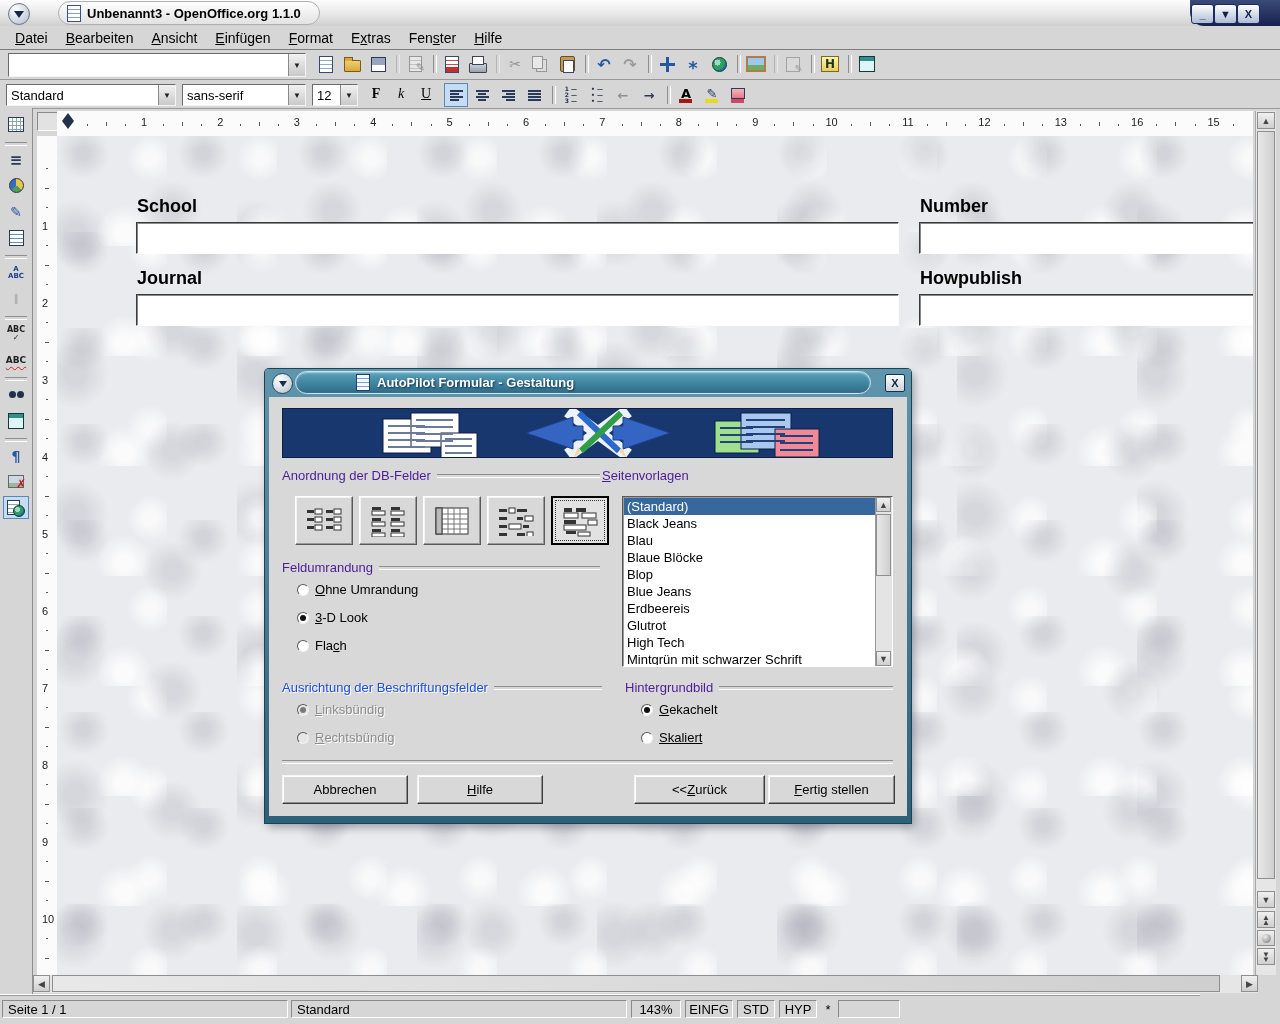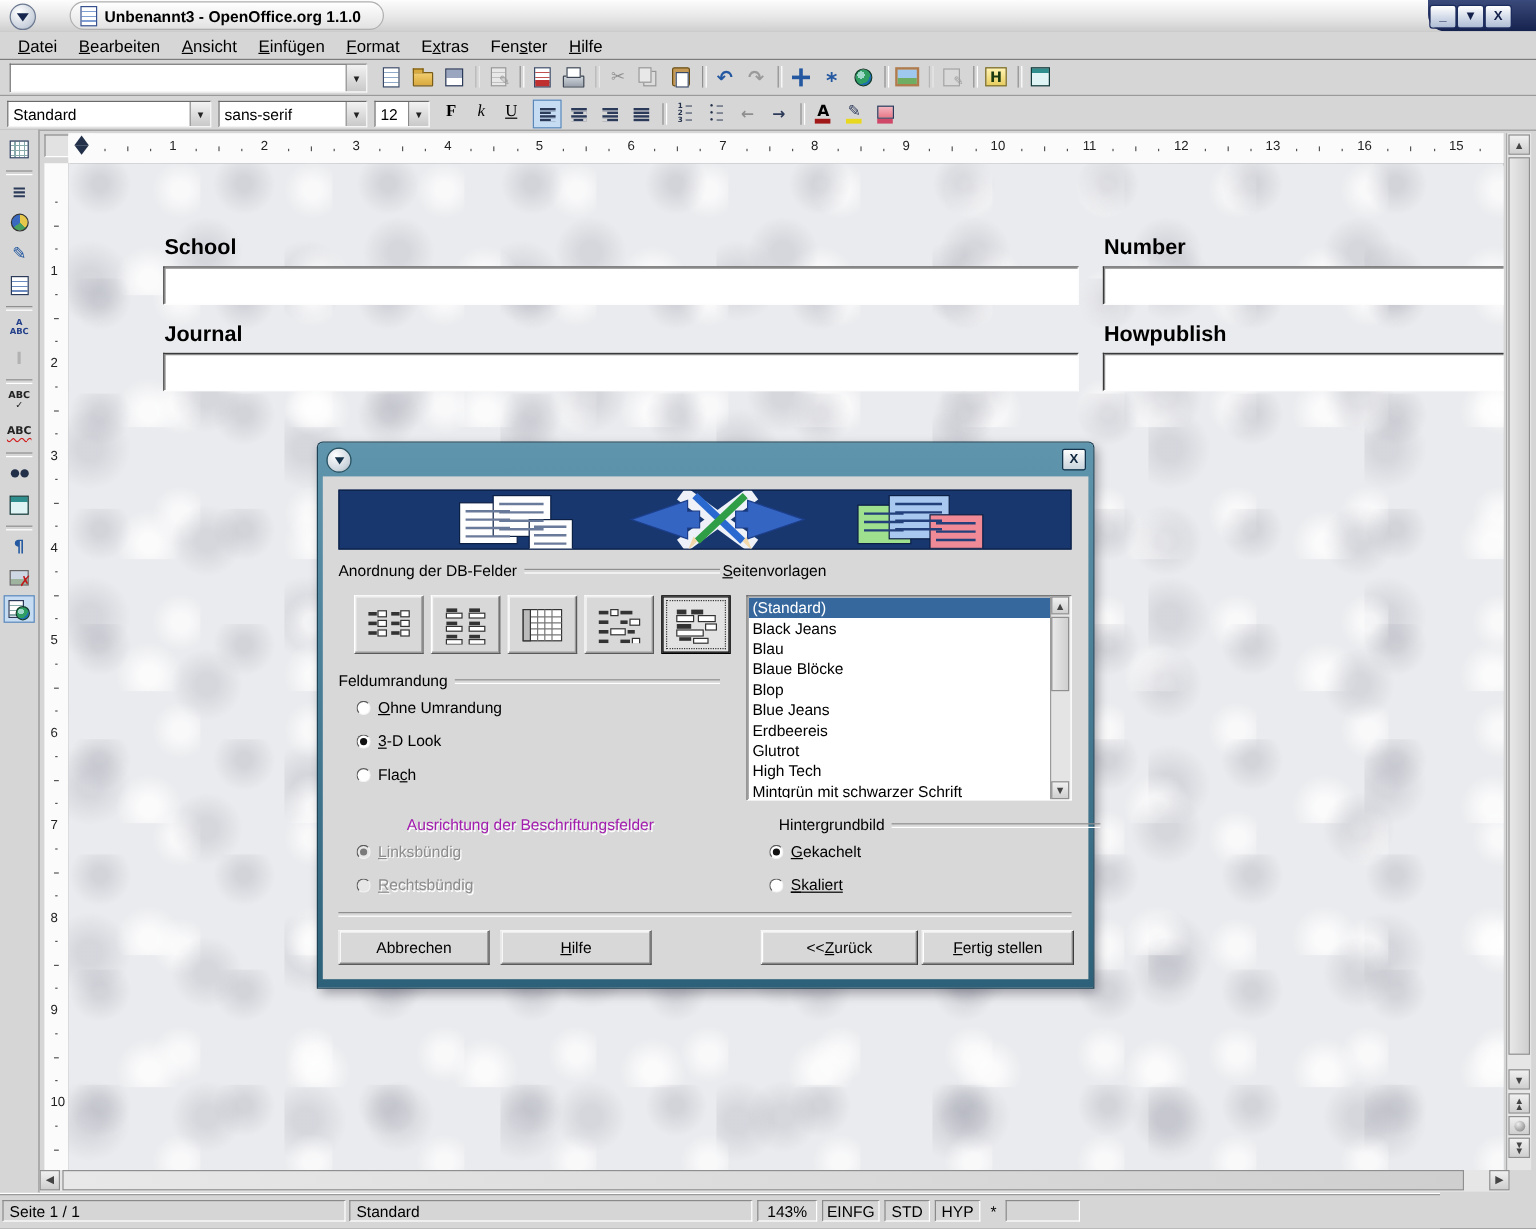--- a/index.html
+++ b/index.html
@@ -181,23 +181,23 @@
     background:linear-gradient(#58a2bd,#2e6c88);border:1px solid #cfe4ec;box-shadow:inset 0 1px 2px rgba(255,255,255,.5);
     display:flex;align-items:center;gap:7px;padding-left:60px;box-sizing:border-box;}
   #dlg-pill .doc-ic{width:12px;height:15px;background:#f4f8ff;border:1px solid #24406c;
     background-image:repeating-linear-gradient(#0000 0 3px,#7f9fd4 3px 4px);}
   #dlg-title-text{color:#fff;font-weight:bold;font-size:13px;text-shadow:1px 1px 2px rgba(0,10,40,.7);}
   #dlg-close{position:absolute;right:6px;top:5px;width:18px;height:16px;border:1px solid #14324a;border-radius:2px;
     background:linear-gradient(#fdfdfd,#c9d4dc);display:flex;align-items:center;justify-content:center;
     font-weight:bold;font-size:11px;color:#10263e;}
   #dlg-body{position:absolute;left:4px;right:4px;top:28px;bottom:7px;background:#d8d8d8;}
   #dlg-banner{position:absolute;left:13px;top:11px;width:611px;height:50px;background:#17376e;border:1px solid #0c1f44;box-sizing:border-box;}
-  .grp-label{position:absolute;font-size:13px;color:#000000;display:flex;align-items:center;gap:6px;}
+  .grp-label{position:absolute;font-size:13px;color:#4c1d95;display:flex;align-items:center;gap:6px;}
   .grp-label .gline{height:2px;border-top:1px solid #8f8f8f;border-bottom:1px solid #fff;flex:0 0 auto;}
-  .grp-label.dis{color:#a21caf;text-shadow:1px 1px 0 #fff;flex-direction:column;}
+  .grp-label.dis{color:#1d4ed8;text-shadow:1px 1px 0 #fff;}
   .optbtn{position:absolute;top:99px;width:56px;height:47px;background:#d8d8d8;
     border:1px solid;border-color:#fff #5a5a5a #5a5a5a #fff;box-shadow:inset -1px -1px 0 #9a9a9a, inset 1px 1px 0 #f4f4f4;
     display:flex;align-items:center;justify-content:center;}
   .optbtn.selected{border:1px solid #000;box-shadow:inset 0 0 0 1px #000;outline:1px dotted #333;outline-offset:-5px;background:#e2e2e2;}
   .listbox{position:absolute;left:353px;top:99px;width:271px;height:171px;background:#fff;
     border:1px solid;border-color:#5a5a5a #fff #fff #5a5a5a;box-shadow:inset 1px 1px 0 #9a9a9a;box-sizing:border-box;}
   .listbox .rows{position:absolute;left:1px;top:1px;right:17px;bottom:1px;overflow:hidden;}
   .lrow{height:17px;line-height:17px;font-size:13px;padding-left:3px;white-space:nowrap;}
   .lrow.selected{background:#36689e;color:#fff;}
   .lsb{position:absolute;right:0;top:0;bottom:0;width:16px;background:#e4e4e4;border-left:1px solid #9a9a9a;}
@@ -626,20 +626,24 @@
     <div class="scell" style="left:779px;width:38px;justify-content:center;">HYP</div>
     <div class="scell" style="left:821px;width:14px;justify-content:center;border:none;">*</div>
     <div class="scell" style="left:838px;width:62px;"></div>
   </div>
 
   <div id="dialog">
     <div id="dlg-title">
       <div id="dlg-roundbtn">
           <span class="tri"></span>
         </div>
+      <div id="dlg-pill">
+        <span class="doc-ic"></span>
+        <span id="dlg-title-text">AutoPilot Formular - Gestaltung</span>
+      </div>
       <div id="dlg-close">
           <span>X</span>
         </div>
     </div>
 
     <div id="dlg-body">
 
       <div id="dlg-banner">
         <svg width="609" height="48" viewBox="0 0 609 48">
 
@@ -842,21 +846,21 @@
 
       <div class="grp-label dis" style="left:13px;top:283px;width:320px;">
         <span>Ausrichtung der Beschriftungsfelder</span>
           <span class="gline" style="flex:1;"></span>
       </div>
       <div class="radio dis on" style="left:28px;top:307px;"></div>
       <div class="rlabel dis" style="left:46px;top:305px;"><u>L</u>inksbündig</div>
       <div class="radio dis" style="left:28px;top:335px;"></div>
       <div class="rlabel dis" style="left:46px;top:333px;"><u>R</u>echtsbündig</div>
 
-      <div class="grp-label" style="left:356px;top:283px;width:268px;margin-left:24px;">
+      <div class="grp-label" style="left:356px;top:283px;width:268px;">
         <span>Hintergrundbild</span>
           <span class="gline" style="flex:1;"></span>
       </div>
       <div class="radio on" style="left:372px;top:307px;"></div>
       <div class="rlabel" style="left:390px;top:305px;"><u>G</u>ekachelt</div>
       <div class="radio" style="left:372px;top:335px;"></div>
       <div class="rlabel" style="left:390px;top:333px;text-decoration:underline;"><u>S</u>kaliert</div>
 
       <div class="dsep" style="top:363px;"></div>
 

